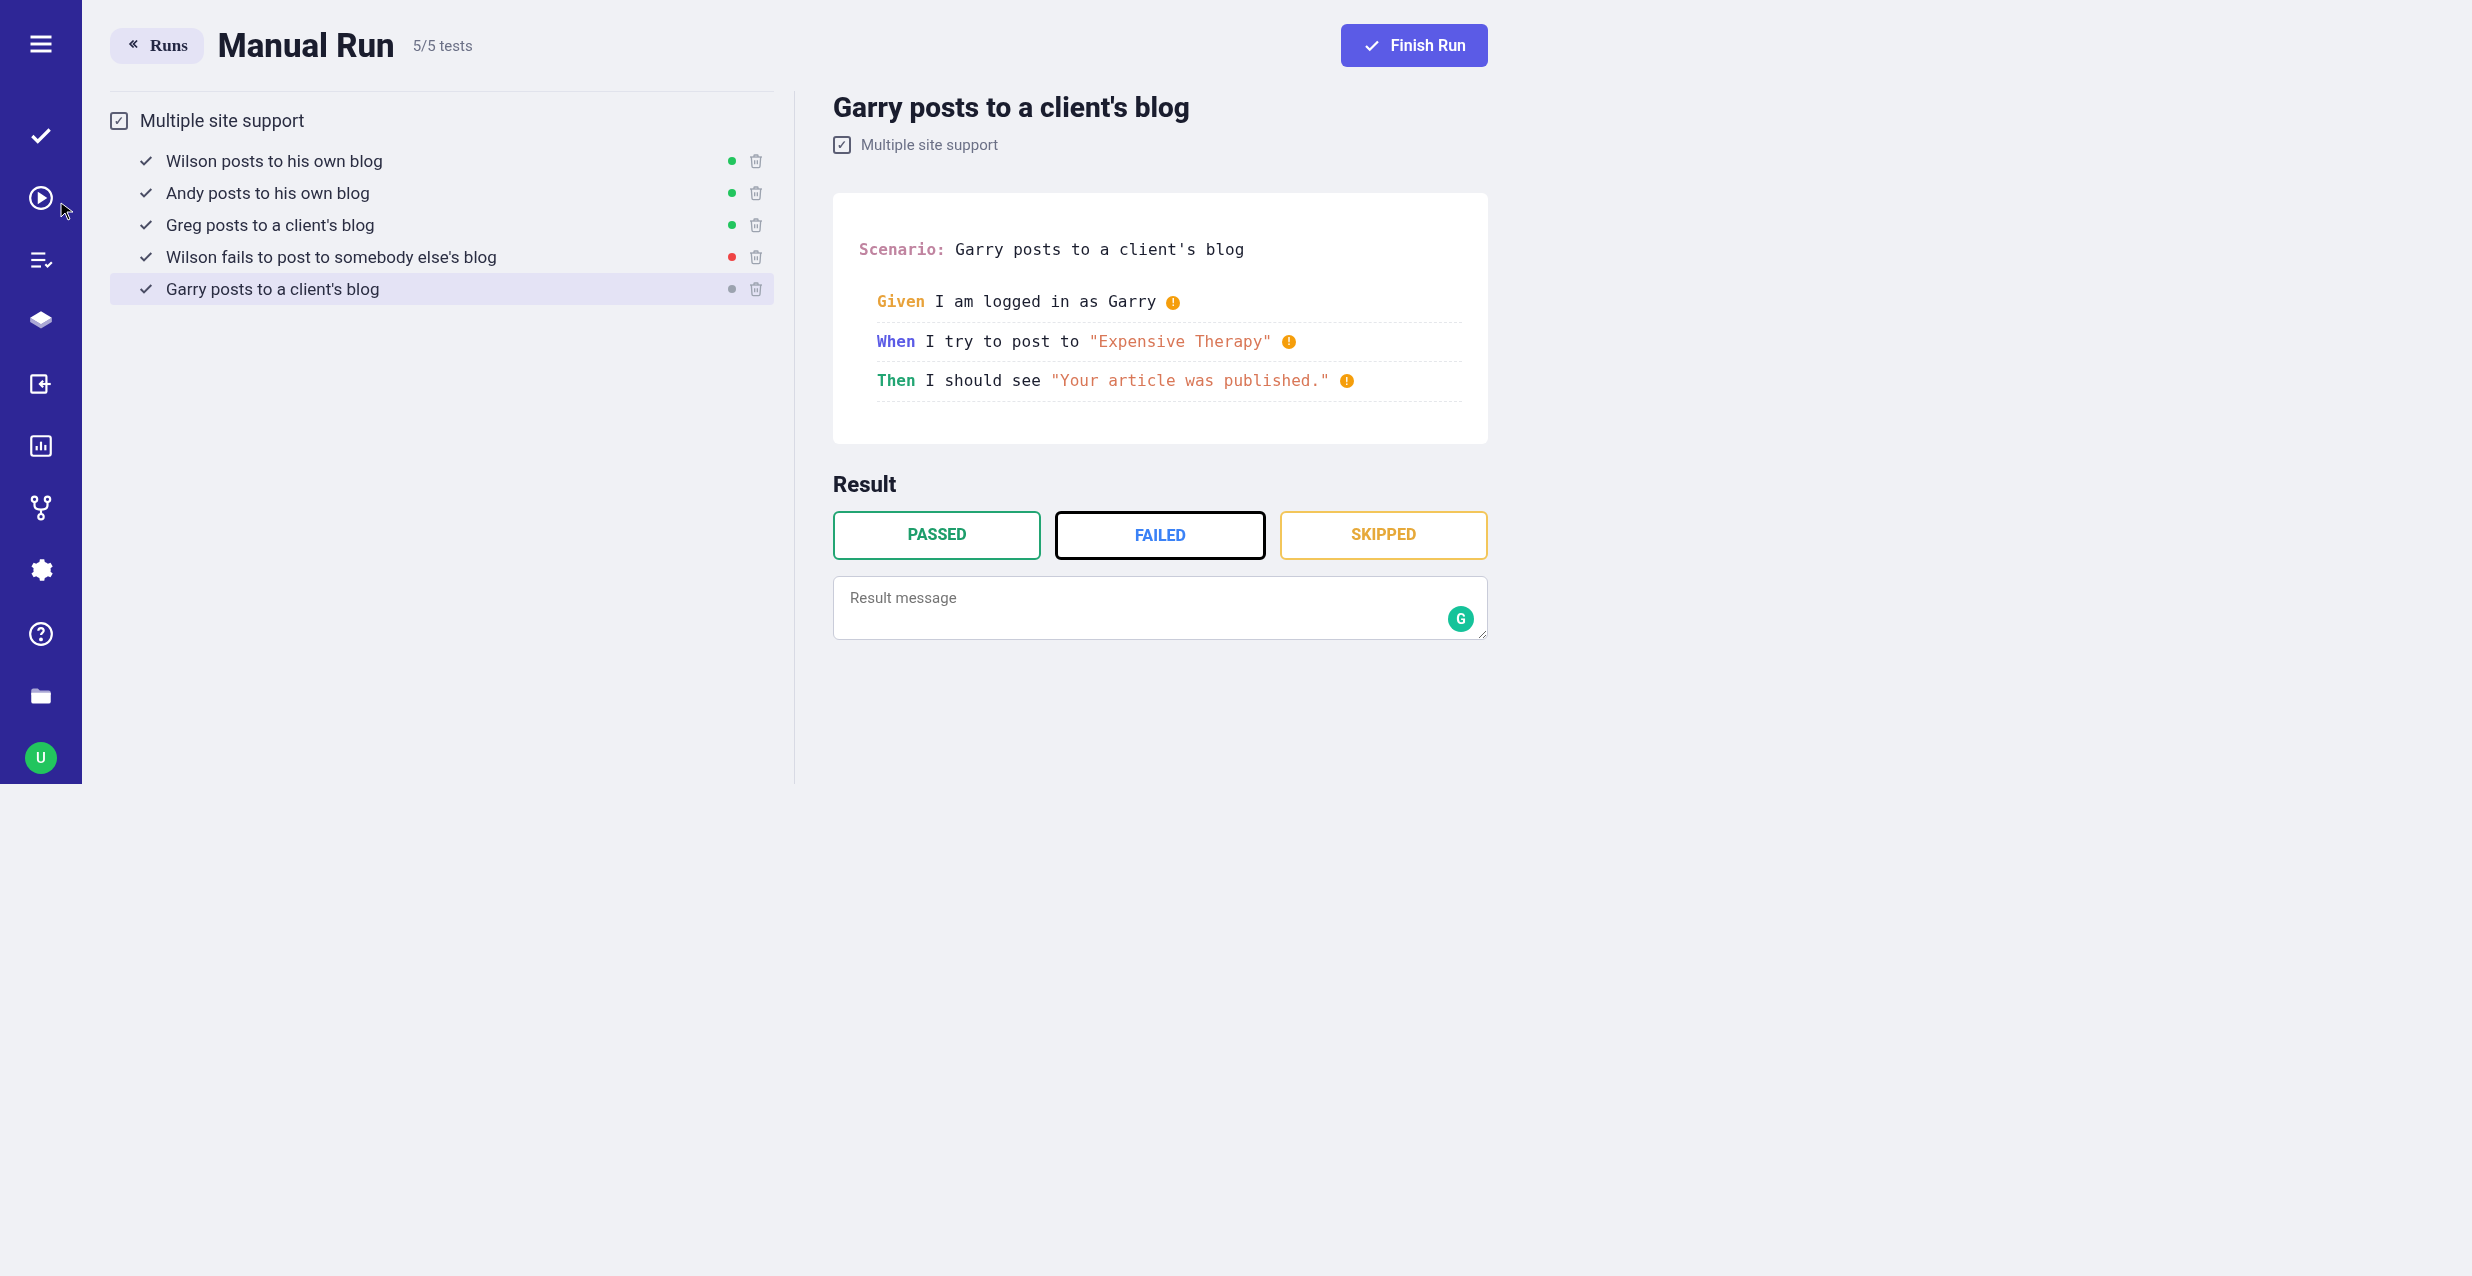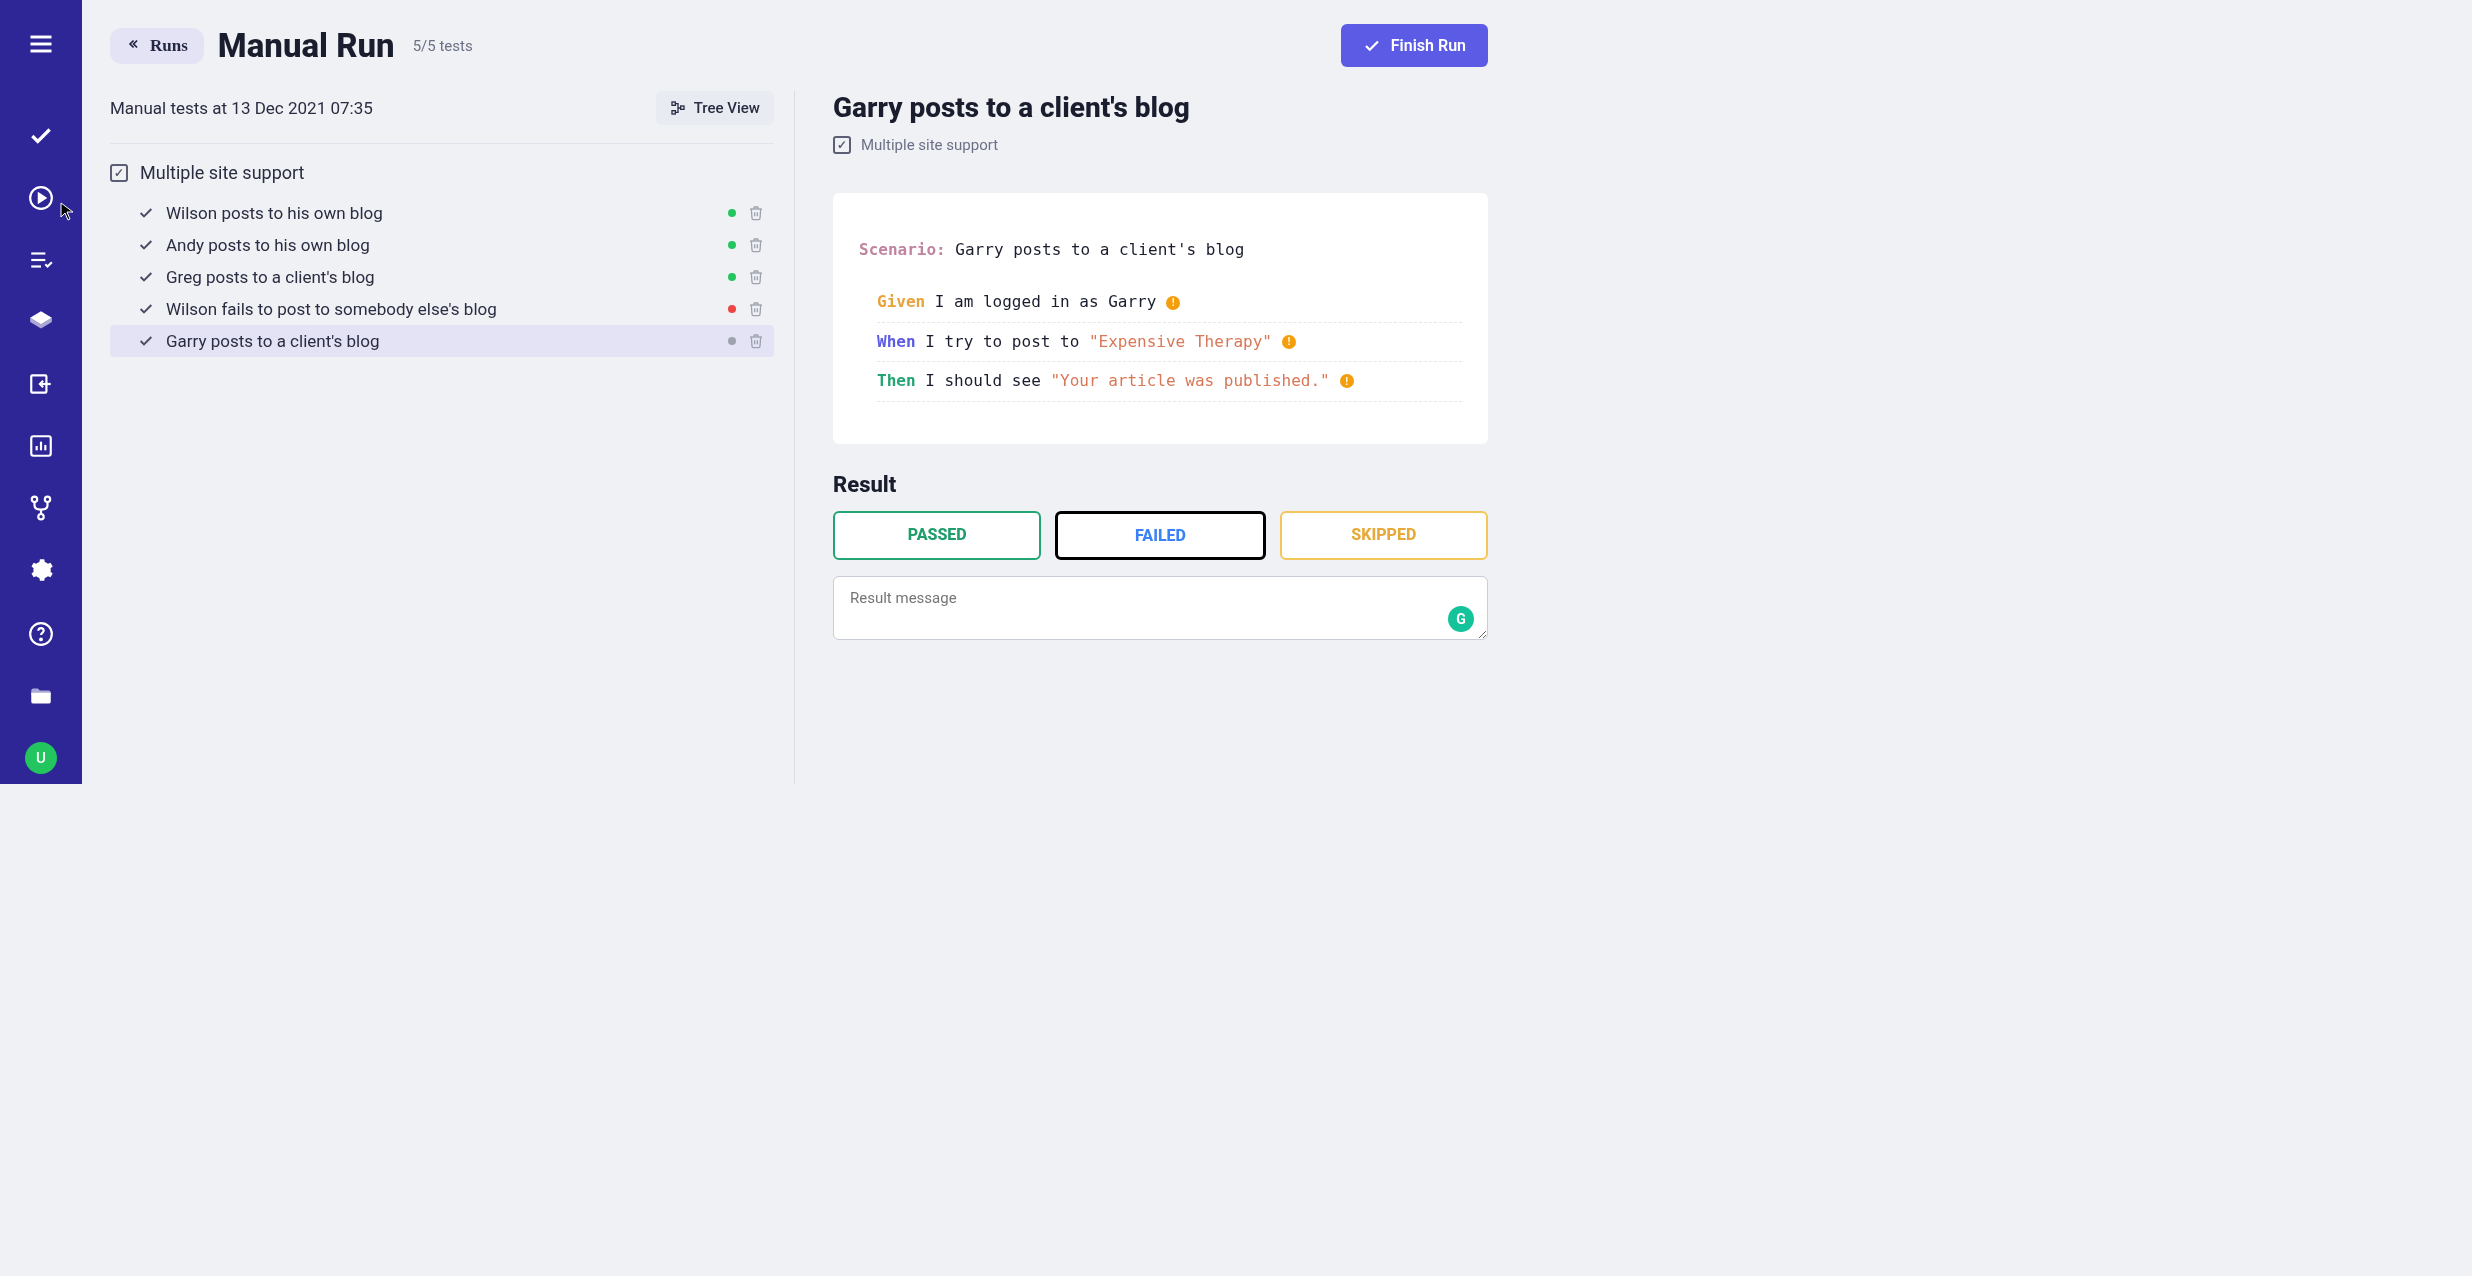--- a/index.html
+++ b/index.html
@@ -373,32 +373,20 @@
       <div class="finish-btn">
         <svg width="18" height="18" viewBox="0 0 24 24" fill="none" stroke="currentColor" stroke-width="3">
             <polyline points="20 6 9 17 4 12"></polyline>
           </svg>
         <span>Finish Run</span>
       </div>
     </div>
 
     <div class="content">
       <div class="left-panel">
-        <div class="runinfo">
-          <div class="run-timestamp">Manual tests at 13 Dec 2021 07:35</div>
-          <div class="tree-view-btn">
-            <svg width="16" height="16" viewBox="0 0 24 24" fill="none" stroke="currentColor" stroke-width="2">
-                <rect x="3" y="3" width="5" height="5"></rect>
-                <rect x="3" y="16" width="5" height="5"></rect>
-                <rect x="16" y="9" width="5" height="5"></rect>
-                <path d="M8 5.5h4v13H8 M12 12h4"></path>
-              </svg>
-            <span>Tree View</span>
-          </div>
-        </div>
         <div class="divider"></div>
         <div class="group-header">
           <span class="checkbox-icon"></span>
           <span>Multiple site support</span>
         </div>
         <div id="tests-container">
             <div class="test-row">
     <span class="check-mark">
       <svg width="16" height="16" viewBox="0 0 24 24" fill="none" stroke="#4a4d64" stroke-width="3">
                   <polyline points="20 6 9 17 4 12"></polyline>

